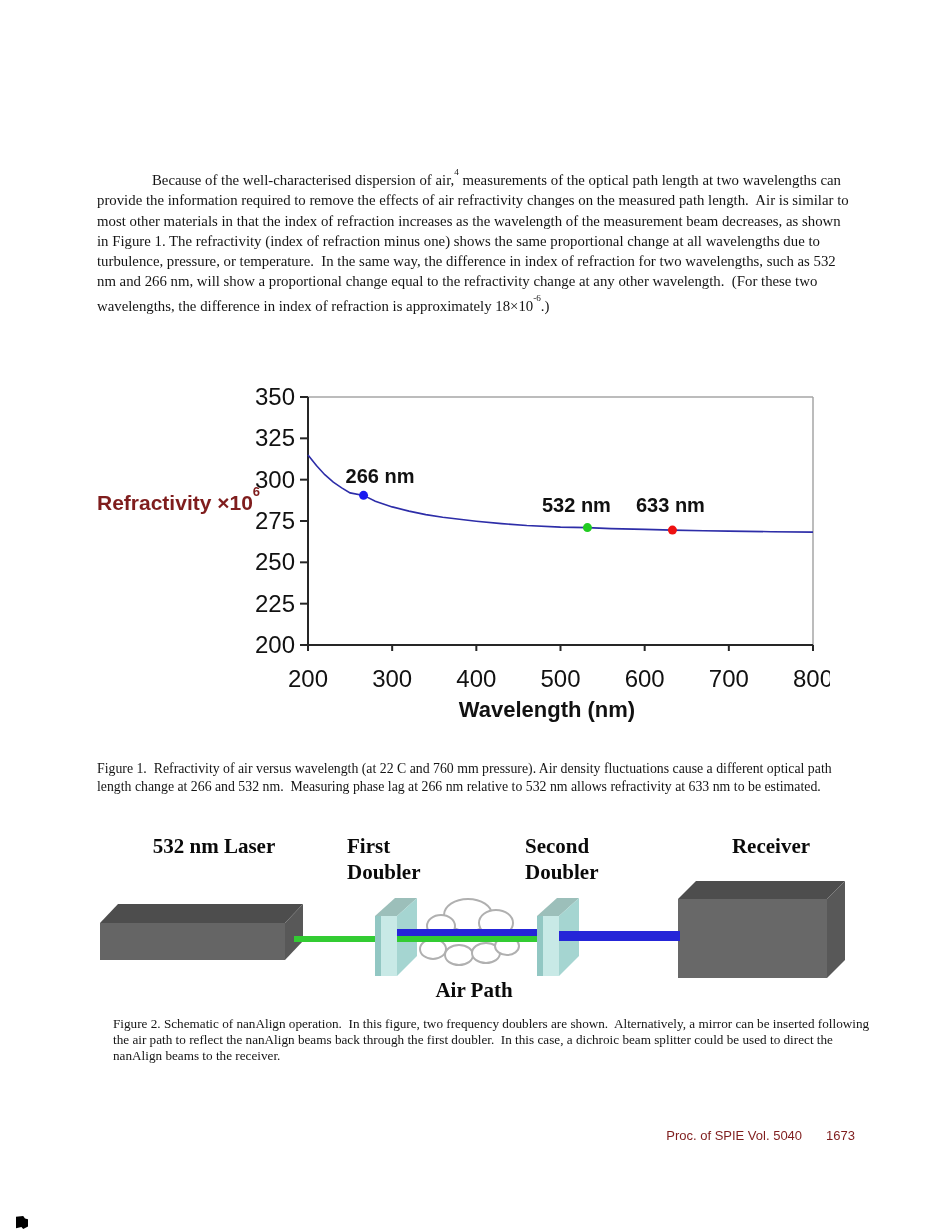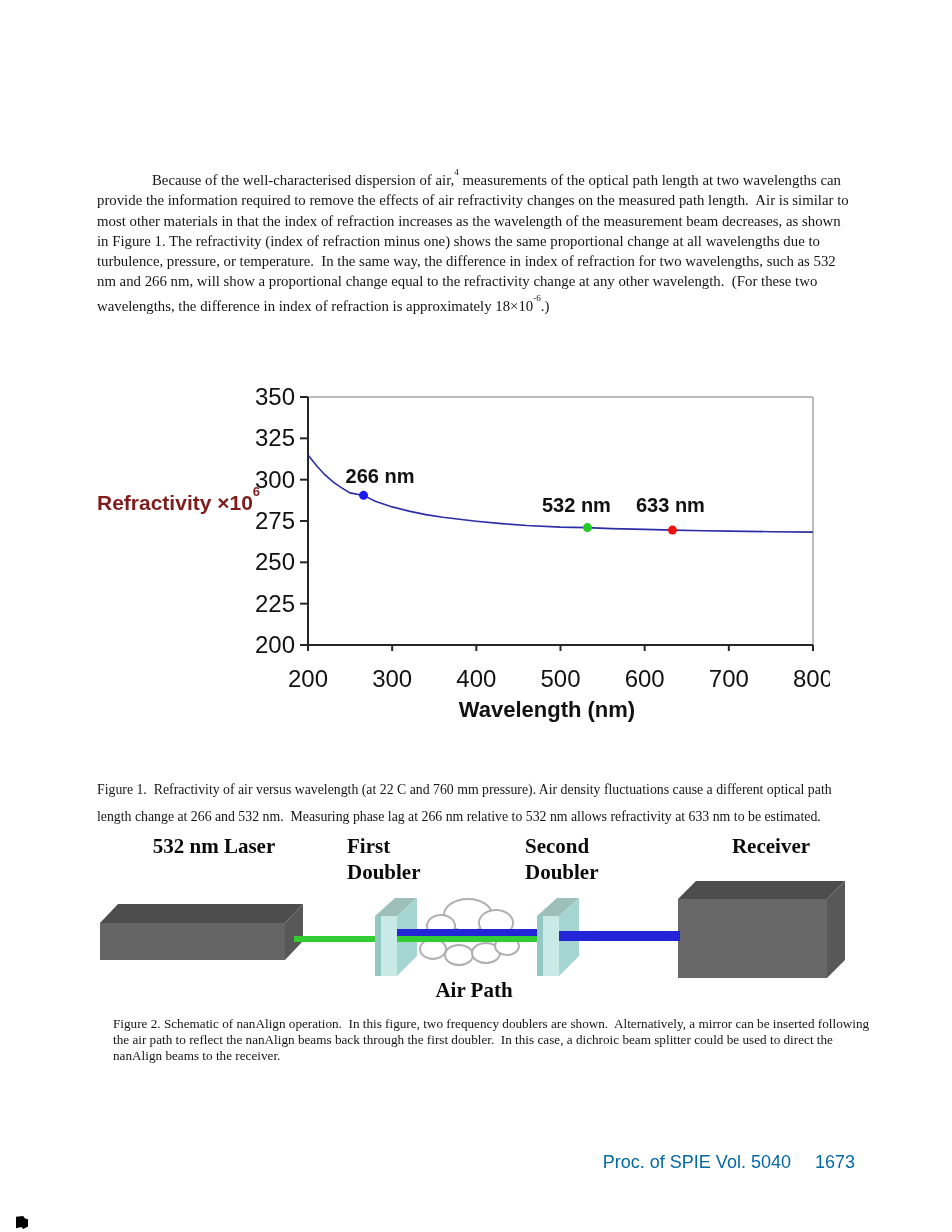--- a/index.html
+++ b/index.html
@@ -8,28 +8,28 @@
   #body-paragraph{position:absolute;left:97px;top:136px;width:758px;
         font-size:14.8px;line-height:20.3px;text-indent:55px;white-space:pre-wrap;margin-top:30px;}
   sup.tsup{font-size:0.62em;position:relative;top:-0.45em;}
   #ylabel{position:absolute;left:97px;top:490px;width:220px;
         font-family:Liberation Sans, sans-serif;font-weight:bold;font-size:21px;color:#7f1d1d;}
   #ylabel sup{font-size:13px;position:relative;top:-0.45em;}
   #chart-svg{position:absolute;left:90px;top:385px;}
   .tick{font:24px "Liberation Sans",sans-serif;fill:#111;}
   .ann{font:bold 20px "Liberation Sans",sans-serif;fill:#111;}
   .xtitle{font:bold 22px "Liberation Sans",sans-serif;fill:#111;}
-  #fig1-caption{position:absolute;left:97px;top:776px;width:762px;
-        font-size:13.8px;line-height:27px;white-space:pre-wrap;}
+  #fig1-caption{position:absolute;left:97px;top:760px;width:762px;
+        font-size:13.8px;line-height:18px;white-space:pre-wrap;}
   #fig2-caption{position:absolute;left:113px;top:1016px;width:766px;
         font-size:13.2px;line-height:16.2px;white-space:pre-wrap;}
   #schematic-svg{position:absolute;left:90px;top:825px;}
   .slabel{font:bold 21px "Liberation Serif",serif;fill:#0a0a0a;}
   #footer{position:absolute;right:97px;top:1128px;
-        font-family:"Liberation Sans",sans-serif;font-size:18px;color:#0369a1;margin-top:24px;}
+        font-family:"Liberation Sans",sans-serif;font-size:13px;color:#7f1d1d;}
   #footer .pagenum{margin-left:24px;}
   #scan-artifact{position:absolute;left:16px;top:1216px;width:12px;height:13px;background:#000;
         clip-path:polygon(0 5%,60% 0,75% 20%,100% 25%,100% 80%,60% 100%,45% 85%,0 95%);}
 </style>
 </head>
 <body>
 
 <div id="page">
 
   <p id="body-paragraph"><span>Because of the well-characterised dispersion of air,</span><sup class="tsup">4</sup><span> measurements of the optical path length at two wavelengths can provide the information required to remove the effects of air refractivity changes on the measured path length.  Air is similar to most other materials in that the index of refraction increases as the wavelength of the measurement beam decreases, as shown in Figure 1. The refractivity (index of refraction minus one) shows the same proportional change at all wavelengths due to turbulence, pressure, or temperature.  In the same way, the difference in index of refraction for two wavelengths, such as 532 nm and 266 nm, will show a proportional change equal to the refractivity change at any other wavelength.  (For these two wavelengths, the difference in index of refraction is approximately 18×10</span><sup class="tsup">-6</sup><span>.)</span></p>

